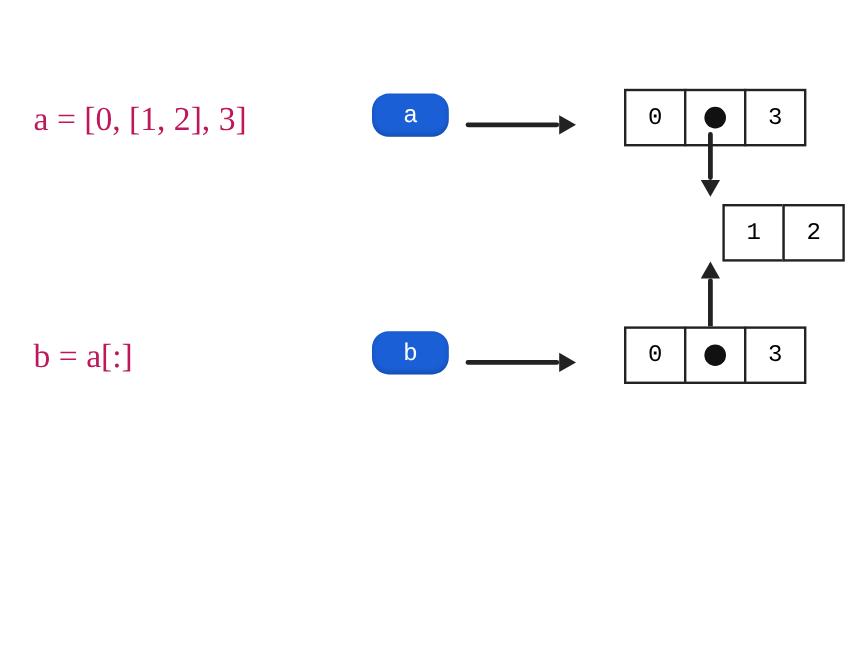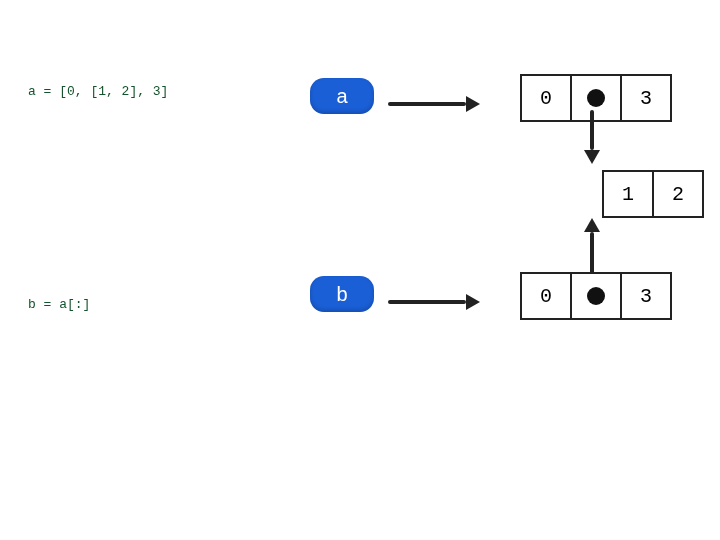--- a/index.html
+++ b/index.html
@@ -6,23 +6,23 @@
     margin: 0;
     padding: 0;
     width: 720px;
     height: 540px;
     background: #fff;
     font-family: "Courier New", monospace;
     position: relative;
   }
   .code-line {
     position: absolute;
-    font-size: 13px;
-    color: #14532d;
-    font-family: Liberation Mono, monospace;
+    font-size: 28px;
+    color: #be185d;
+    font-family: Liberation Serif, serif;
   }
   .var-node {
     position: absolute;
     width: 64px;
     height: 36px;
     background: #1a5fd6;
     border-radius: 14px;
     color: #fff;
     font-family: Arial, sans-serif;
     font-size: 20px;
@@ -115,21 +115,21 @@
     border-left: 8px solid transparent;
     border-right: 8px solid transparent;
     border-bottom: 14px solid #222;
   }
 </style>
 </head>
 <body>
 
 <div class="code-line" style="left:28px; top:84px;">a = [0, [1, 2], 3]</div>
 
-<div class="code-line" style="left:28px; top:282px;margin-top:15px;">b = a[:]</div>
+<div class="code-line" style="left:28px; top:282px;">b = a[:]</div>
 
 <div class="var-node" style="left:310px; top:78px;">
   <span>a</span>
 </div>
 
 <div class="arrow-h" style="left:388px; top:96px; width:100px; height:16px;">
   <div class="shaft" style="left:0; width:78px;"></div>
   <div class="head" style="left:78px;"></div>
 </div>
 

